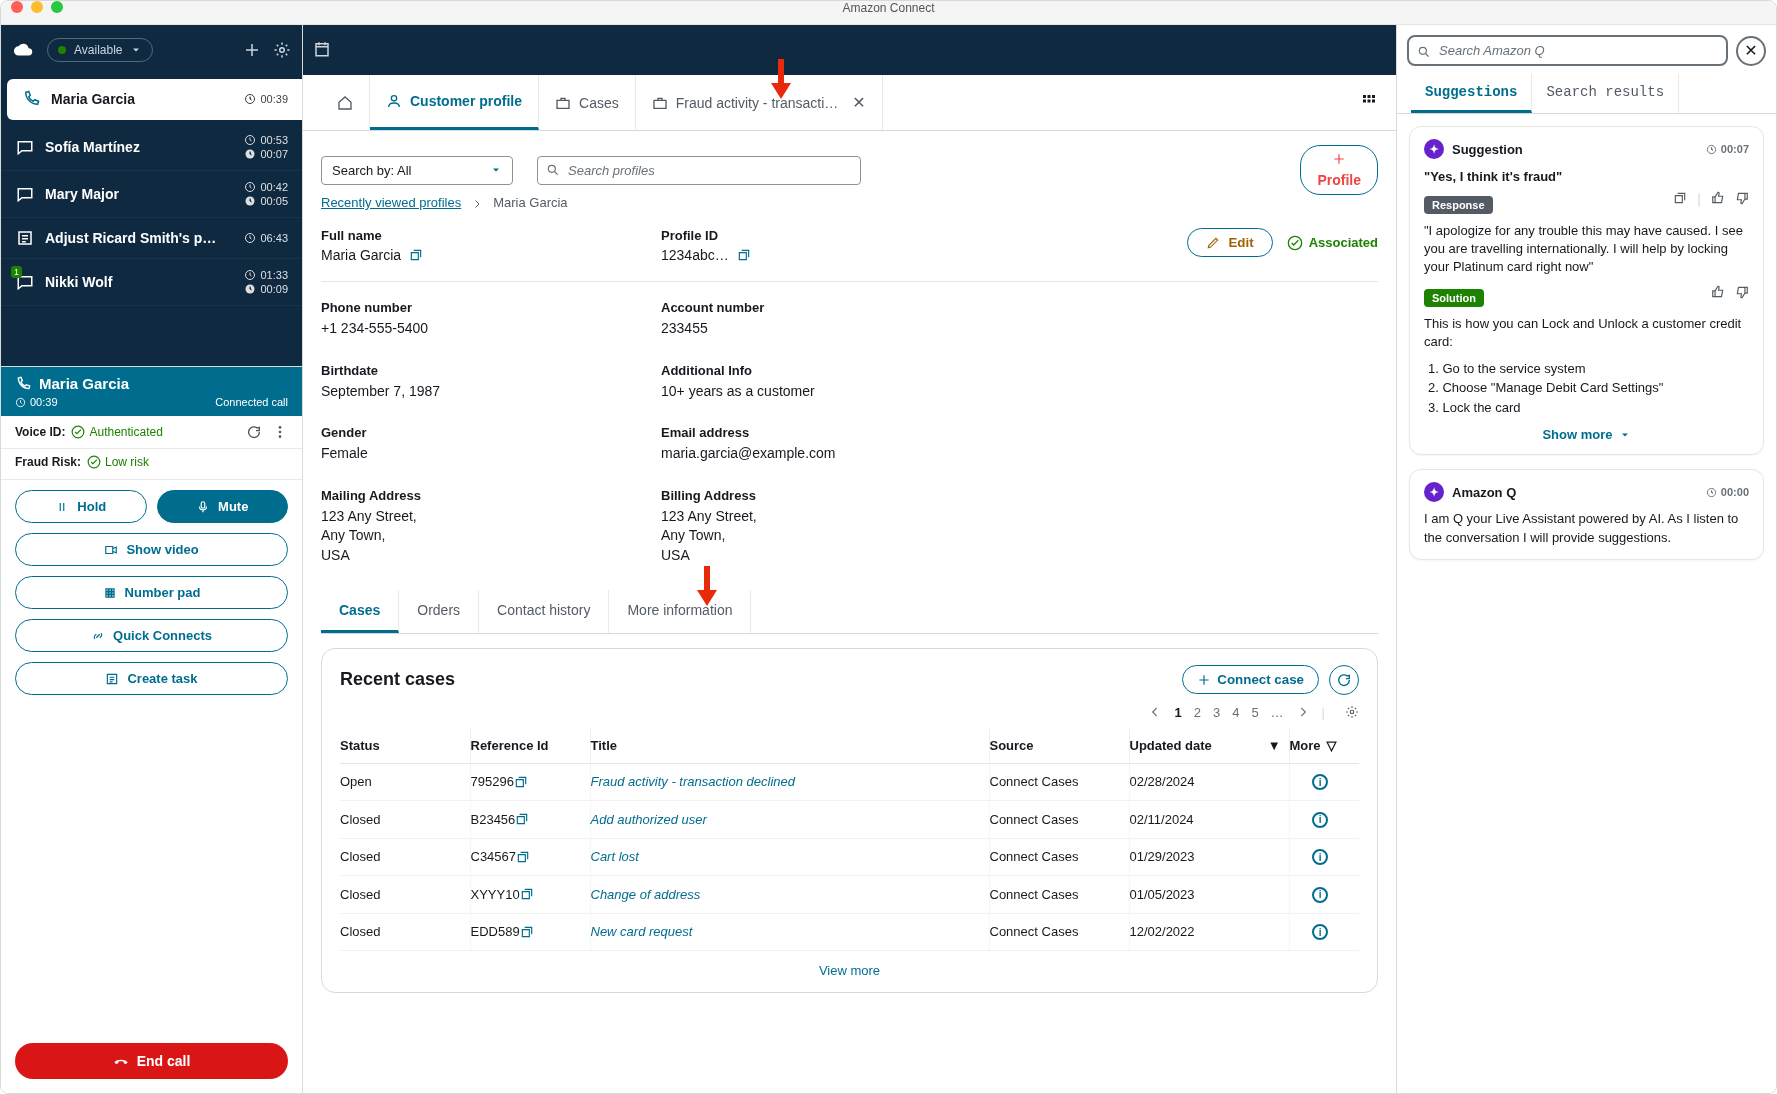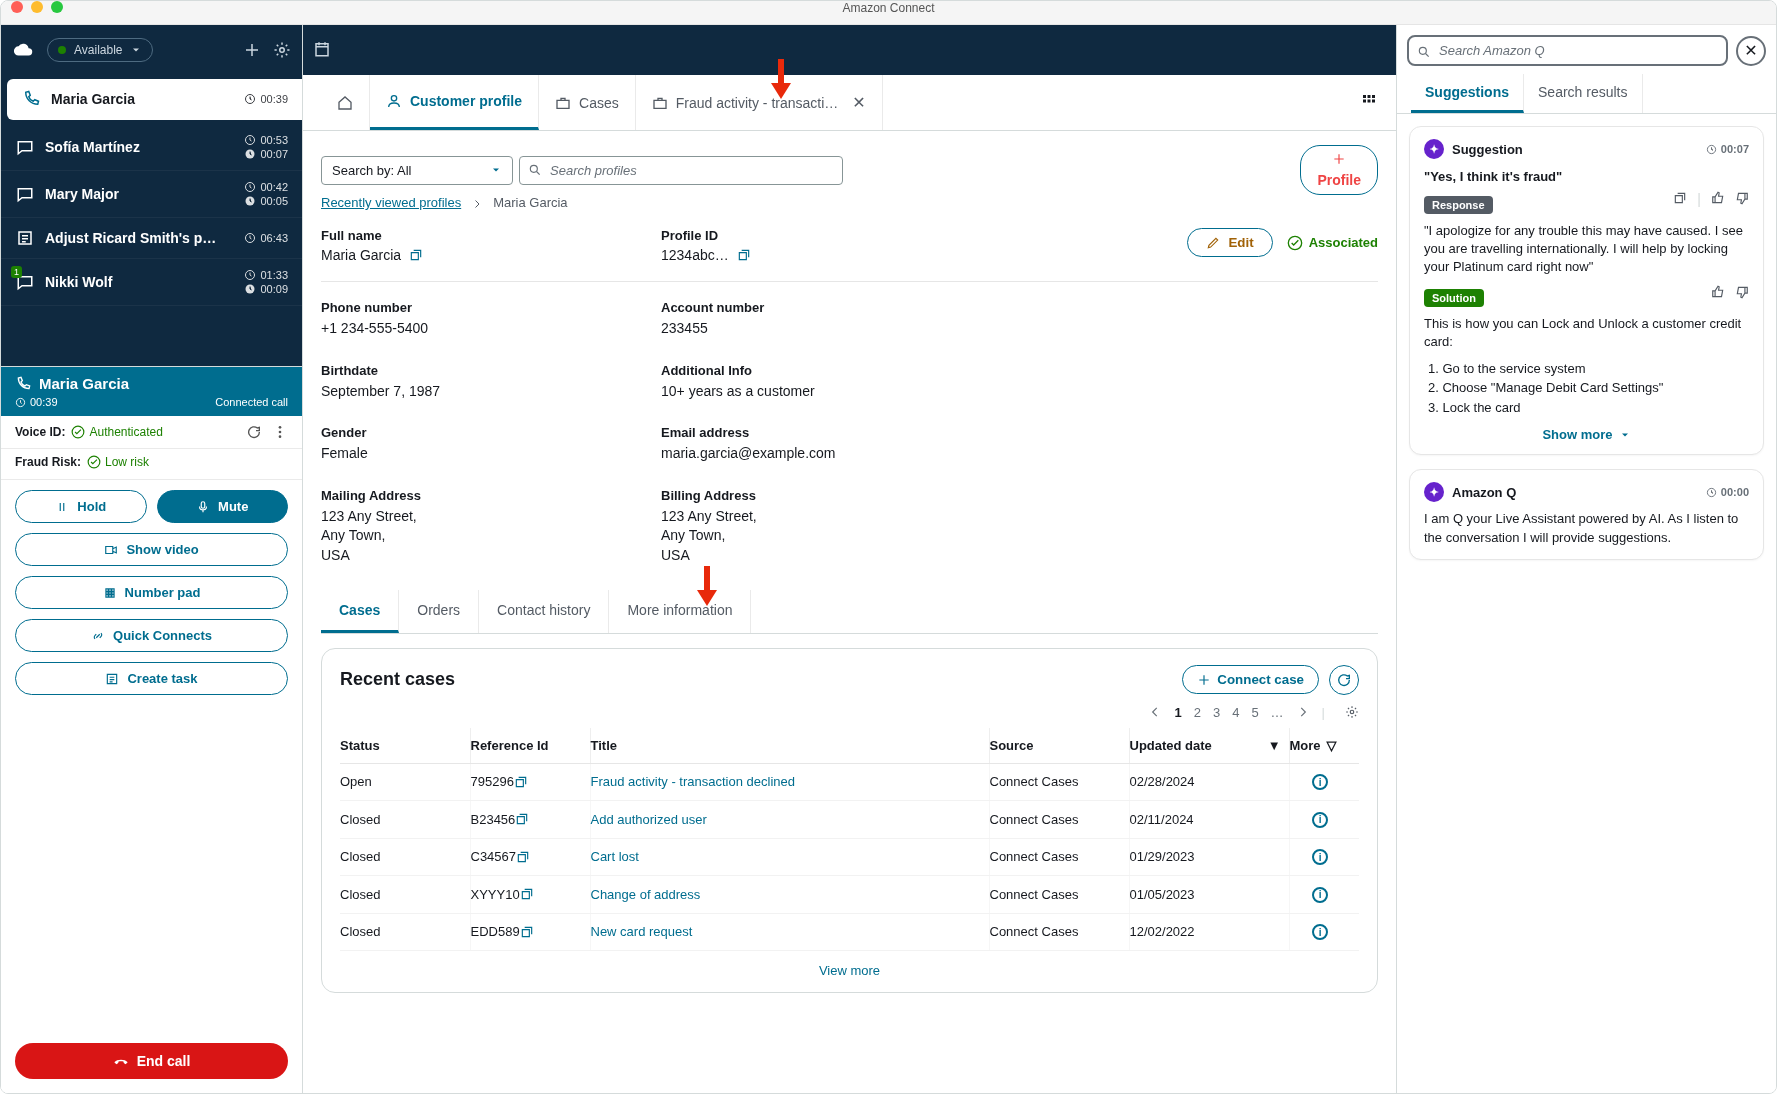--- a/index.html
+++ b/index.html
@@ -63,21 +63,21 @@
 .tab { padding: 0 16px; height: 100%; display: flex; align-items: center; gap: 8px; color: #545b64; font-size: 14px; cursor: pointer; border-right: 1px solid #eaeaea; }
 .tab:first-child { border-right: none; padding: 0 12px; }
 .tab.active { color: #006d8f; font-weight: 600; border-bottom: 3px solid #006d8f; }
 .tab svg { width: 16px; height: 16px; }
 .tab .close-x { margin-left: 6px; font-size: 16px; color: #545b64; }
 .tabstrip .apps-icon { margin-left: auto; color: #16191f; cursor: pointer; }
 .red-arrow { position: absolute; width: 24px; height: 40px; color: #e8290b; }
 .red-arrow.a1 { left: 466px; top: -16px; }
 
 .profile-body { flex: 1; overflow: auto; padding: 14px 18px 20px; }
-.search-row { display: flex; align-items: center; gap: 6px; }
+.search-row { display: flex; align-items: center; gap: 24px; }
 .select-box { border: 1px solid #879596; border-radius: 4px; padding: 6px 10px; width: 192px; display: flex; align-items: center; justify-content: space-between; font-size: 13px; color: #16191f; cursor: pointer; }
 .select-box svg { width: 12px; height: 12px; color: #006d8f; }
 .search-input { border: 1px solid #879596; border-radius: 4px; padding: 6px 10px 6px 30px; width: 324px; position: relative; font-size: 13px; color: #687078; display: flex; align-items: center; }
 .search-input svg { position: absolute; left: 8px; width: 14px; height: 14px; color: #687078; }
 .profile-btn { margin-left: auto; border: 1px solid #006d8f; color: #ef4444; border-radius: 20px; padding: 6px 16px; font-weight: 600; font-size: 14px; display: flex; align-items: center; gap: 6px; background: #fff; cursor: pointer; flex-direction: column; }
 
 .breadcrumb { margin: 0 0 18px; font-size: 13px; display: flex; align-items: flex-end; gap: 10px; color: #545b64; }
 .breadcrumb a { color: #006d8f; text-decoration: underline; cursor: pointer; }
 
 .header-row { display: flex; align-items: flex-start; }
@@ -107,35 +107,35 @@
 .pager { display: flex; align-items: center; gap: 12px; justify-content: flex-end; margin-top: 10px; font-size: 13px; color: #687078; }
 .pager .pg { cursor: pointer; }
 .pager .pg.active { font-weight: 700; color: #16191f; }
 .pager svg { width: 14px; height: 14px; cursor: pointer; }
 .pager .cog { margin-left: 8px; color: #545b64; }
 
 table.cases { width: 100%; border-collapse: collapse; margin-top: 8px; font-size: 13px; }
 table.cases th { text-align: left; font-weight: 700; padding: 10px 8px 10px 0; border-bottom: 1px solid #e6e6e6; border-right: 1px solid #eee; }
 table.cases th:last-child, table.cases td:last-child { border-right: none; }
 table.cases td { padding: 10px 8px 10px 0; border-bottom: 1px solid #f2f2f2; border-right: 1px solid #f6f6f6; vertical-align: middle; }
-table.cases .title-link { color: #006d8f; cursor: pointer; }
+table.cases .title-link { color: #006d8f; cursor: pointer; font-style: italic; }
 table.cases .ref-cell { display: flex; align-items: center; }
 .info-circ { width: 16px; height: 16px; border: 2px solid #006d8f; border-radius: 50%; display: inline-flex; align-items: center; justify-content: center; font-size: 10px; color: #006d8f; font-weight: 700; cursor: pointer; }
 .sort-caret { display: inline-block; margin-left: 6px; }
 .view-more { text-align: center; padding: 12px 0 4px; color: #006d8f; font-size: 13px; cursor: pointer; }
 .th-updated { display: flex; align-items: center; }
 .th-more { display: flex; align-items: center; gap: 6px; }
 
 
 .right-col { width: 380px; border-left: 1px solid #d5dbdb; display: flex; flex-direction: column; background: #fff; }
 .q-search-row { padding: 10px 10px 8px; display: flex; align-items: center; gap: 8px; }
 .q-search { flex: 1; border: 2px solid #687078; border-radius: 8px; padding: 6px 10px 6px 30px; position: relative; font-size: 13px; color: #687078; }
 .q-search svg { position: absolute; left: 8px; top: 8px; width: 14px; height: 14px; }
 .q-close { width: 30px; height: 30px; border: 2px solid #687078; border-radius: 50%; display: flex; align-items: center; justify-content: center; font-size: 16px; color: #16191f; cursor: pointer; }
-.q-tabs { display: flex; border-bottom: 1px solid #d5dbdb; padding: 0 14px; }
+.q-tabs { display: flex; border-bottom: 1px solid #d5dbdb; padding: 0 14px; font-family: Liberation Mono, monospace; }
 .q-tab { padding: 10px 14px; font-size: 14px; color: #545b64; cursor: pointer; border-right: 1px solid #eaeaea; }
 .q-tab.active { color: #006d8f; font-weight: 700; border-bottom: 3px solid #006d8f; }
 
 .q-body { flex: 1; overflow: auto; padding: 12px; }
 .q-card { border: 1px solid #e6e6e6; border-radius: 12px; padding: 12px 14px; margin-bottom: 14px; background: #fff; box-shadow: 0 1px 2px rgba(0,0,0,0.04); }
 .q-card-head { display: flex; align-items: center; gap: 8px; font-weight: 700; }
 .q-avatar { width: 20px; height: 20px; border-radius: 50%; background: #6622cc; color: #fff; display: flex; align-items: center; justify-content: center; font-size: 11px; }
 .q-time { margin-left: auto; font-size: 11px; color: #687078; display: flex; align-items: center; gap: 4px; }
 .q-quote { margin-top: 10px; font-size: 13px; font-weight: 600; }
 .q-badge { display: inline-block; border-radius: 4px; padding: 3px 8px; font-size: 11px; font-weight: 600; color: #fff; margin-top: 12px; }

